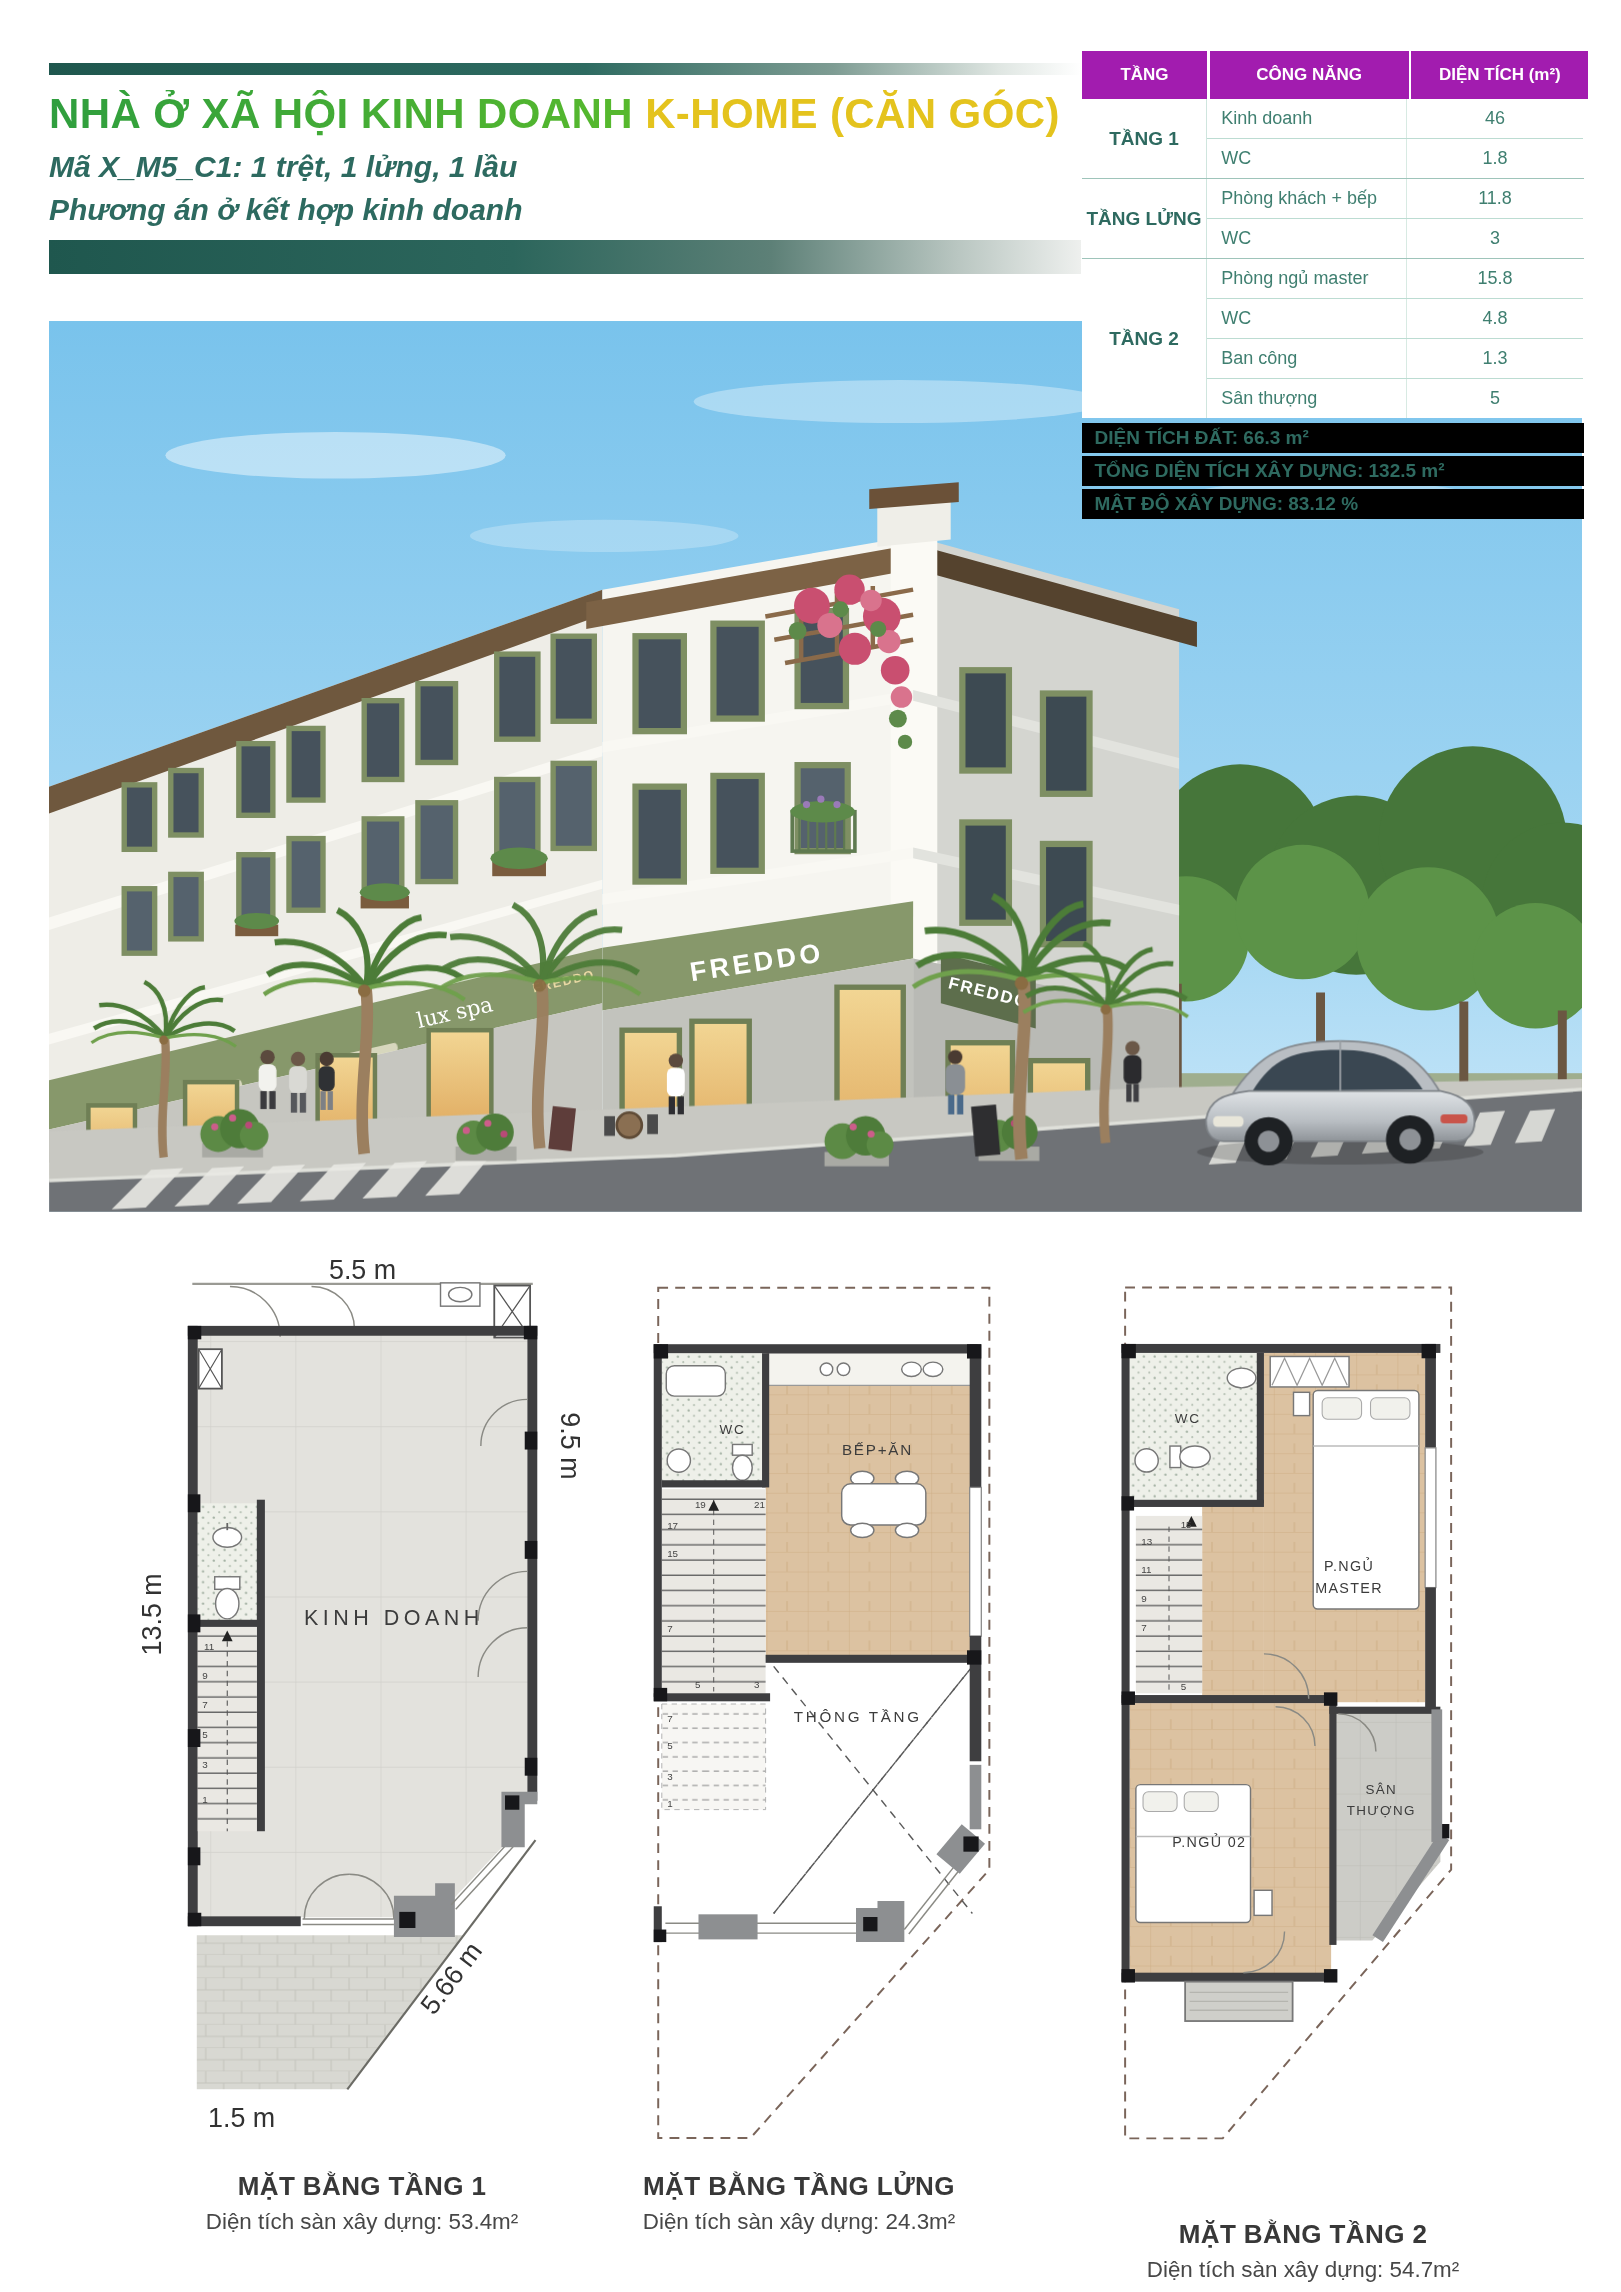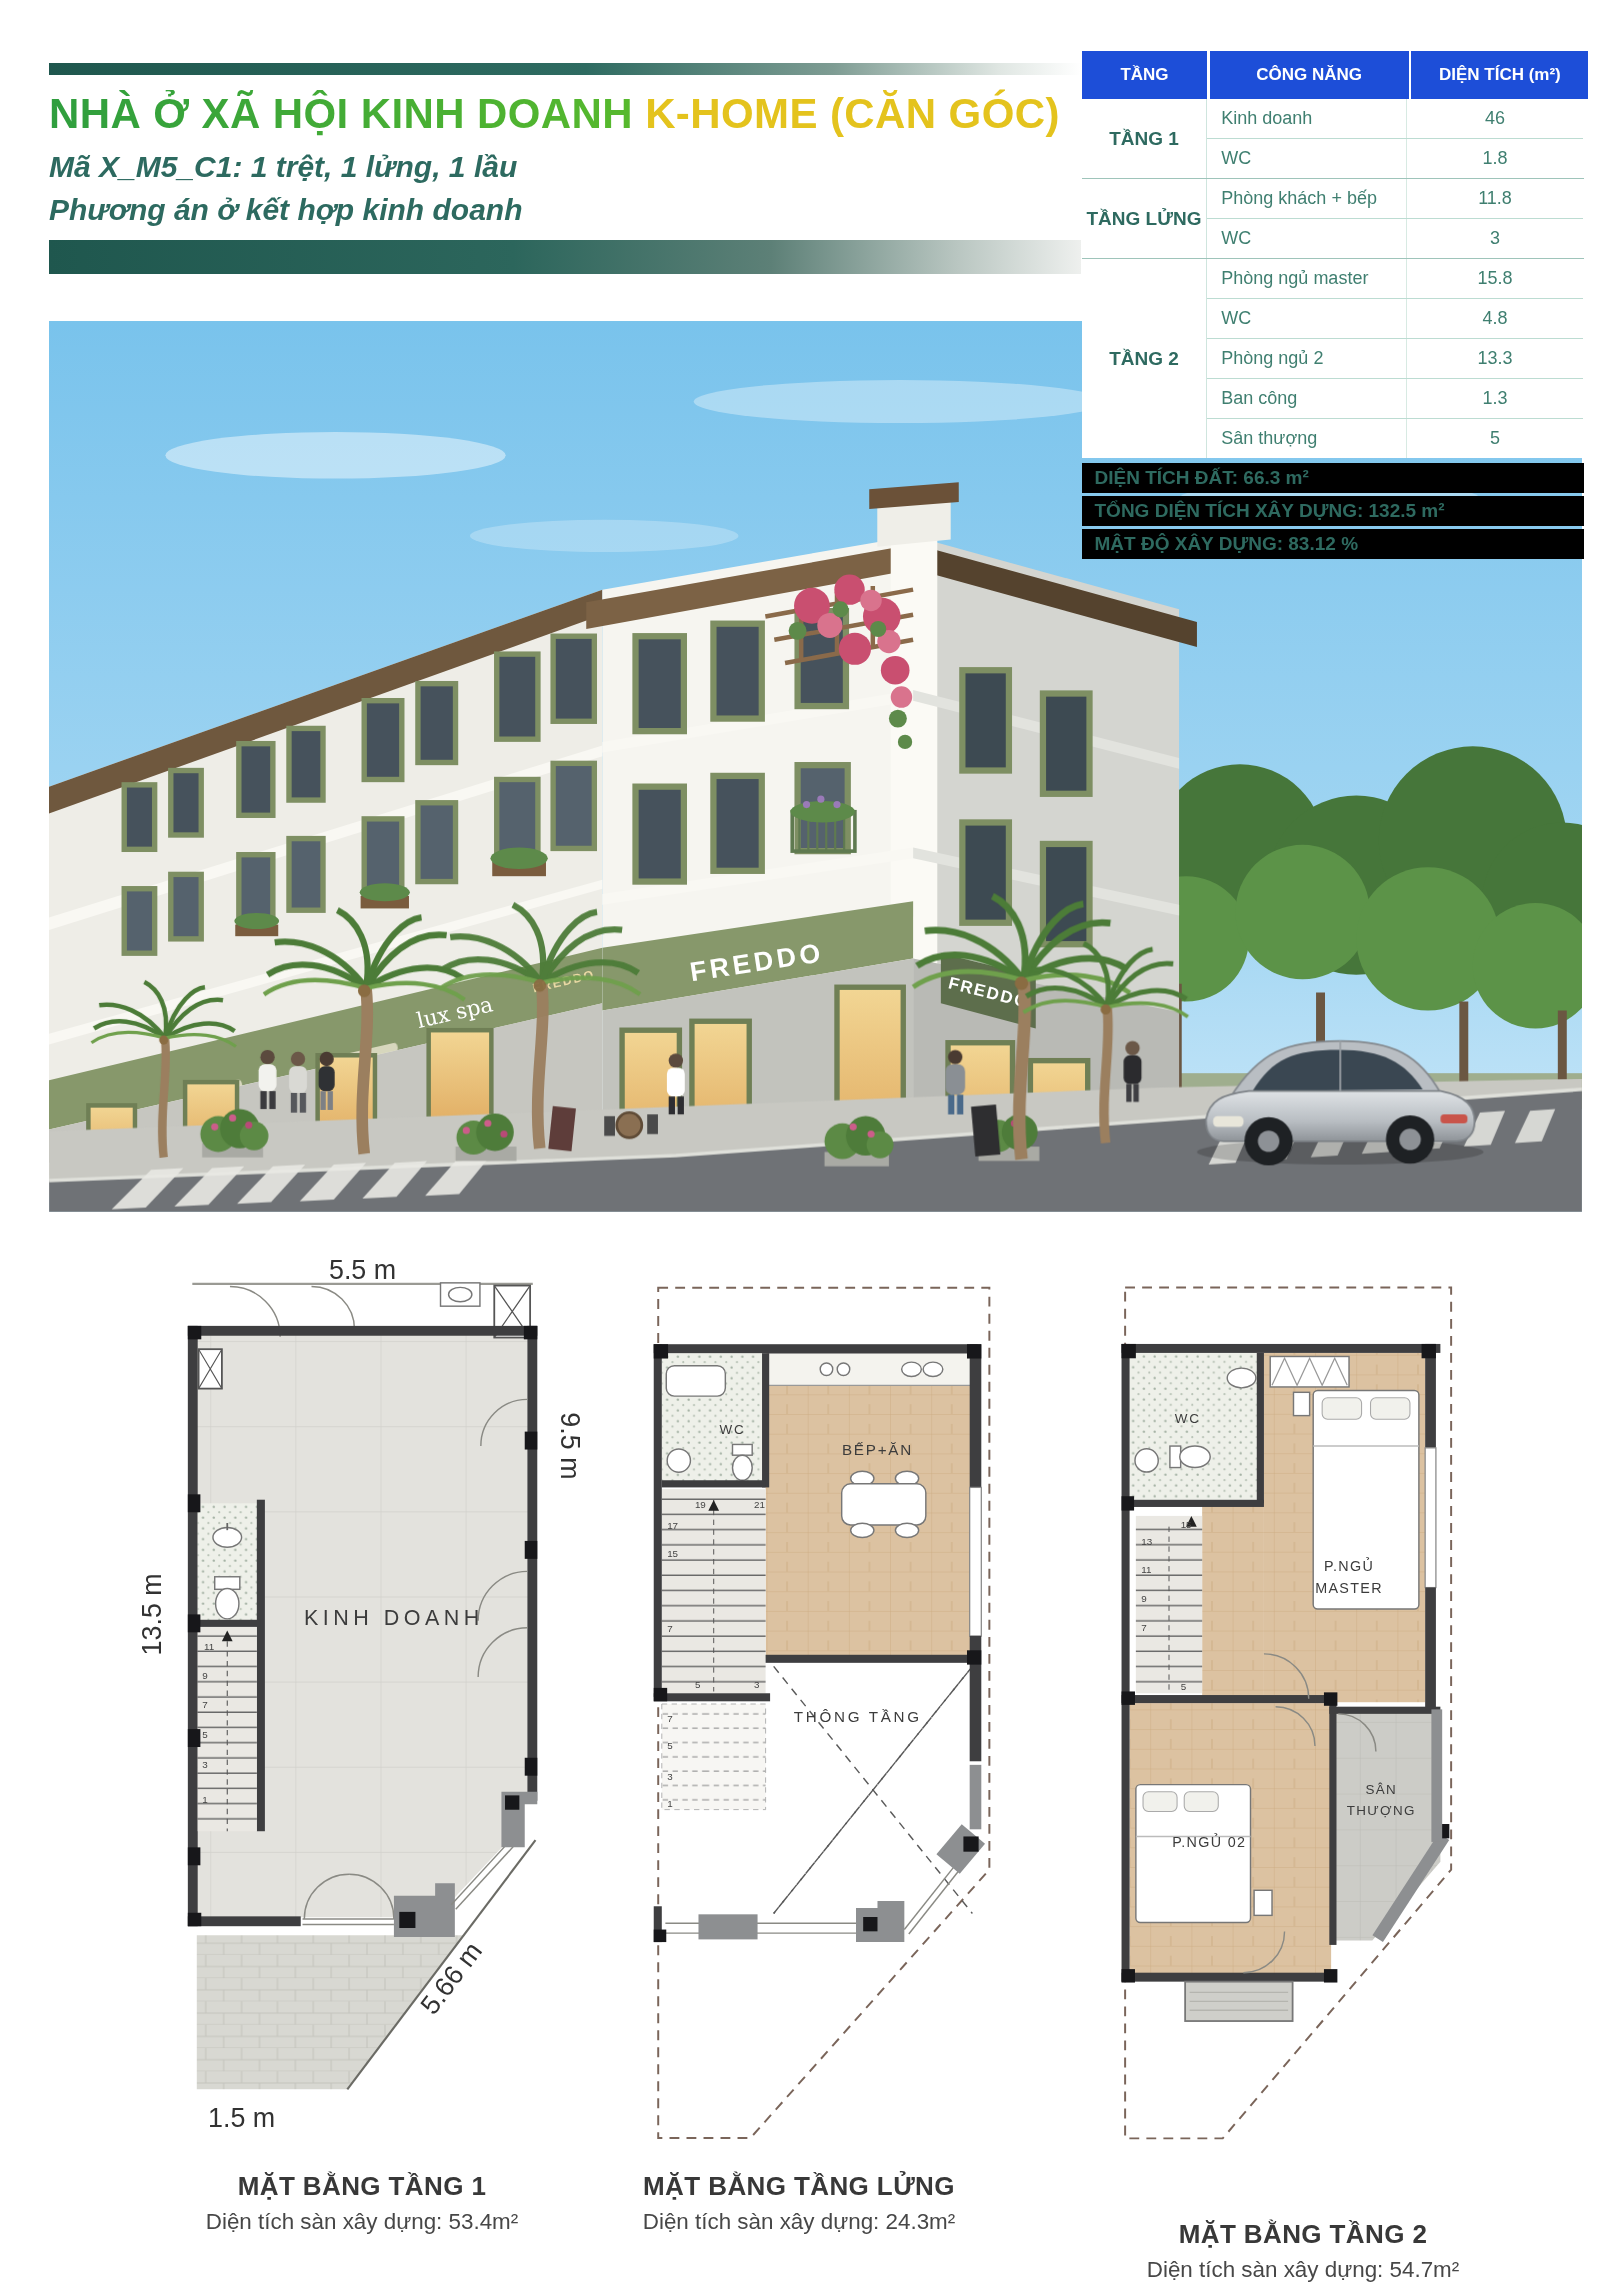--- a/index.html
+++ b/index.html
@@ -15,21 +15,21 @@
   .title{left:49px;top:90px;font-size:42px;font-weight:800;letter-spacing:0.4px;white-space:nowrap;}
   .title .t-green{color:#3aa339;background:linear-gradient(90deg,#2f9e3e,#57b92d);
     -webkit-background-clip:text;background-clip:text;-webkit-text-fill-color:transparent;}
   .title .t-yellow{color:#e4c31d;font-weight:700;}
   .subtitle{left:49px;font-size:30px;font-weight:700;font-style:italic;color:#2d6a60;white-space:nowrap;}
   .sub1{top:150px;} .sub2{top:193px;}
 
   
   .panel{left:1082px;top:51px;width:502px;z-index:5;}
   .thead{display:grid;grid-template-columns:125px 199px 177px;gap:2.7px;height:48px;}
-  .th{background:#1d4ed8;color:#ffffff;font-weight:700;font-size:17px;
+  .th{background:#a21caf;color:#ffffff;font-weight:700;font-size:17px;
       display:flex;align-items:center;justify-content:center;text-align:center;}
   .tbody{background:#ffffff;}
   .tgroup{display:grid;grid-template-columns:125px 376px;border-top:1.8px solid #9ec4ba;}
   .tgroup:first-child{border-top:none;}
   .floor-cell{display:flex;align-items:center;justify-content:center;text-align:left;
       color:#2e6a60;font-weight:800;font-size:19px;border-right:0.9px solid #cfe5de;line-height:1.15;}
   .trow{display:grid;grid-template-columns:199px 177px;height:39px;}
   .trow + .trow{border-top:0.9px solid #bcdcd2;}
   .tname{display:flex;align-items:center;padding-left:14.3px;color:#3f7f70;font-size:18px;}
   .tval{display:flex;align-items:center;justify-content:center;color:#3f7f70;font-size:18px;
@@ -163,24 +163,20 @@
         <div>
           <div class="trow">
             <span class="tname">Phòng ngủ master</span>
             <span class="tval">15.8</span>
           </div>
           <div class="trow">
             <span class="tname">WC</span>
             <span class="tval">4.8</span>
           </div>
           <div class="trow">
-            <span class="tname">Phòng ngủ 2</span>
-            <span class="tval">13.3</span>
-          </div>
-          <div class="trow">
             <span class="tname">Ban công</span>
             <span class="tval">1.3</span>
           </div>
           <div class="trow">
             <span class="tname">Sân thượng</span>
             <span class="tval">5</span>
           </div>
         </div>
       </div>
     </div>

